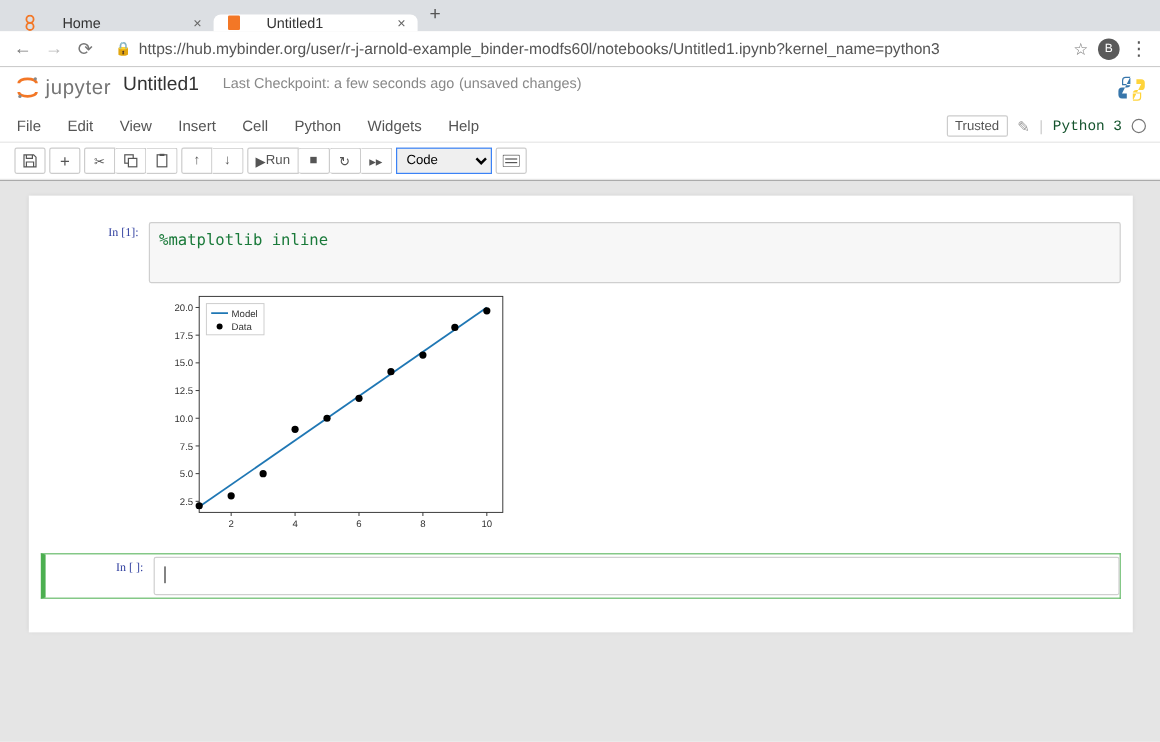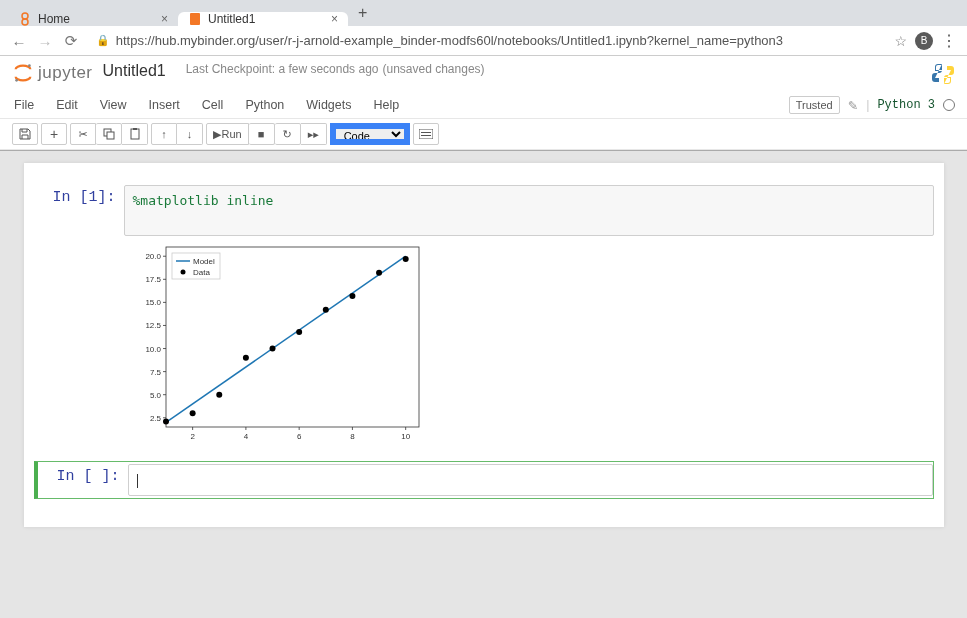--- a/index.html
+++ b/index.html
@@ -1,20 +1,20 @@
 <!DOCTYPE html>
 <html><head>
 <meta charset="utf-8">
 <style>
 * { box-sizing: border-box; margin: 0; padding: 0; }
 body { font-family: -apple-system, BlinkMacSystemFont, "Segoe UI", Helvetica, Arial, sans-serif; font-size: 13px; background: #e5e5e5; width: 967px; height: 618px; overflow: hidden; }
 
 
 .browser-tabs { background: #dcdfe3; height: 26px; display: flex; align-items: flex-end; padding-left: 8px; }
-.tab { display: flex; align-items: center; height: 14px; padding: 0 10px; border-radius: 6px 6px 0 0; gap: 6px; cursor: pointer; min-width: 170px; }
+.tab { display: flex; align-items: center; height: 14px; padding: 0 10px; border-radius: 6px 6px 0 0; gap: 20px; cursor: pointer; min-width: 170px; }
 .tab.active { background: #fff; }
 .tab-icon { width: 14px; height: 14px; display: flex; align-items: center; justify-content: center; }
 .tab-title { font-size: 12px; color: #333; flex: 1; }
 .tab-close { color: #666; font-size: 12px; }
 .new-tab { color: #555; padding: 0 10px; height: 26px; display: flex; align-items: center; justify-content: center; font-size: 16px; cursor: pointer; }
 
 .addr-bar { background: #fff; height: 30px; display: flex; align-items: center; padding: 0 10px; gap: 8px; border-bottom: 1px solid #ccc; }
 .nav-btn { color: #777; width: 18px; text-align: center; cursor: pointer; font-size: 15px; }
 .url-box { flex: 1; display: flex; align-items: center; gap: 6px; padding: 0 8px; }
 .lock { color: #777; font-size: 11px; }
@@ -41,29 +41,29 @@
 .pencil { color: #999; }
 .kernel-name { font-size: 12px; color: #14532d; font-family: Liberation Mono, monospace; }
 .kernel-ind { width: 12px; height: 12px; border: 1px solid #777; border-radius: 50%; }
 
 .toolbar { display: flex; align-items: center; padding: 4px 12px; gap: 3px; border-bottom: 1px solid #e7e7e7; }
 .tbtn { border: 1px solid #ccc; background: #fff; height: 22px; min-width: 26px; display: flex; align-items: center; justify-content: center; font-size: 11px; color: #555; cursor: pointer; border-radius: 2px; padding: 0 4px; }
 .tgroup { display: flex; }
 .tgroup .tbtn:not(:first-child) { border-left: none; }
 .tgroup .tbtn:first-child { border-radius: 2px 0 0 2px; }
 .tgroup .tbtn:last-child { border-radius: 0 2px 2px 0; }
-.cell-type { height: 22px; border: 6px solid #3b82f6; font-size: 11px; min-width: 80px; padding: 0 4px; }
+.cell-type { height: 22px; border: 1px solid #3b82f6; font-size: 11px; min-width: 80px; padding: 0 4px; }
 
 
 .nb-body { background: #e5e5e5; padding: 12px 10px; height: 510px; overflow: auto; }
 .nb-container { background: #fff; max-width: 920px; margin: 0 auto; padding: 16px 10px 24px; box-shadow: 0 0 4px rgba(0,0,0,0.1); }
 
 .cell { display: flex; margin: 4px 0; padding: 2px 0; }
 .cell.active { border: 1px solid #66bb6a; border-left: 4px solid #4caf50; }
-.prompt { width: 90px; text-align: right; padding: 4px 8px 0 0; font-family: Liberation Mono, monospace; font-size: 15px; color: #303f9f; flex-shrink: 0; }
+.prompt { width: 90px; text-align: right; padding: 4px 8px 0 0; font-family: Liberation Serif, serif; font-size: 10px; color: #303f9f; flex-shrink: 0; }
 .input-area { flex: 1; border: 1px solid #cfcfcf; background: #f7f7f7; padding: 5px 8px; font-family: monospace; font-size: 13px; line-height: 1.5; border-radius: 2px; }
 .cell.active .input-area { background: #fff; }
 .magic { color: #1a7a3a; }
 .cursor { border-left: 1px solid #333; height: 14px; display: inline-block; vertical-align: middle; }
 
 .output { padding-left: 90px; margin-top: 4px; }
 .plot { width: 300px; height: 200px; position: relative; }
 
 svg text { font-family: sans-serif; font-size: 8px; fill: #333; }
 </style>

